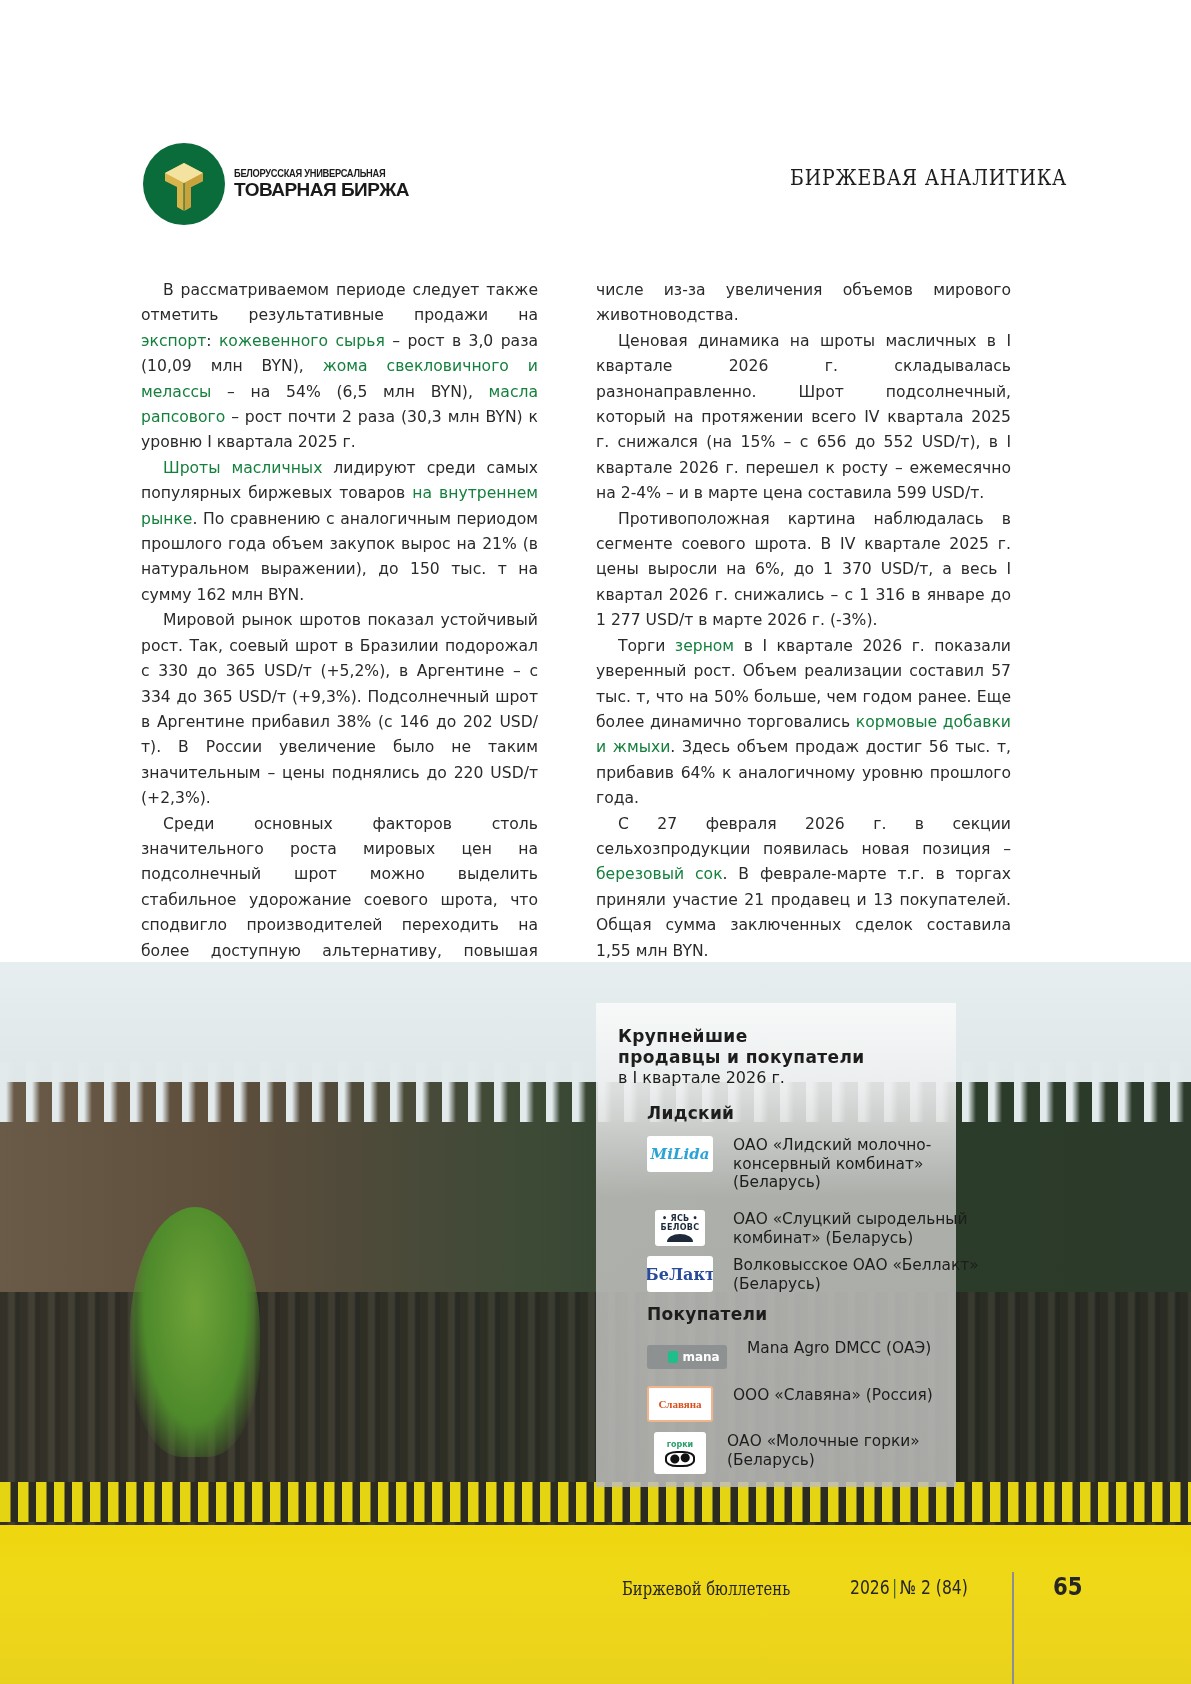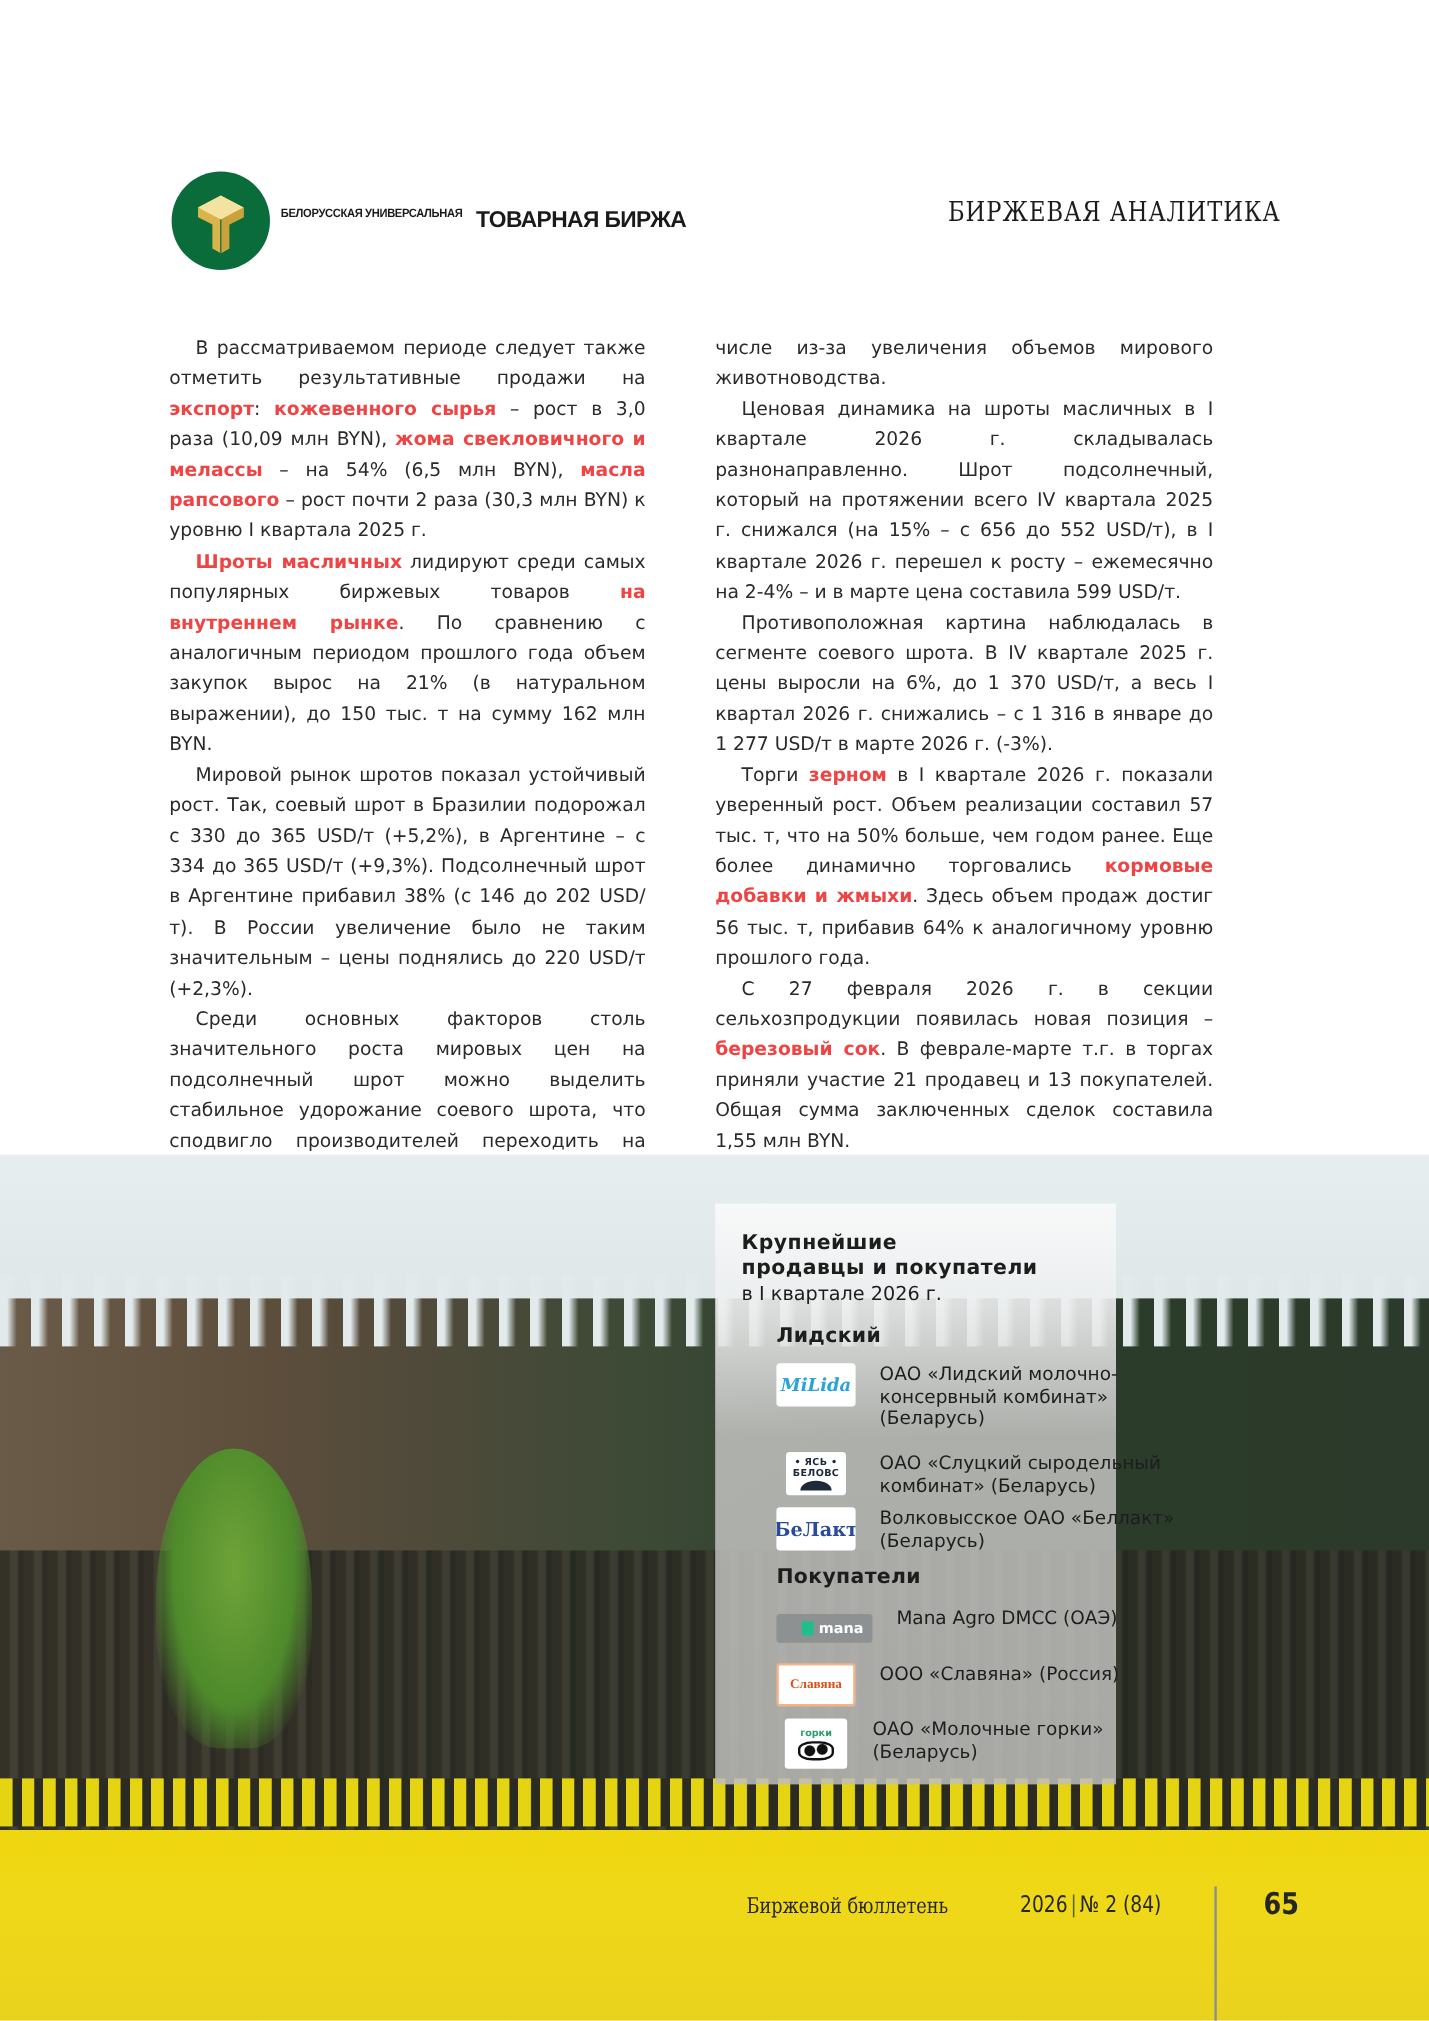--- a/index.html
+++ b/index.html
@@ -3,52 +3,52 @@
 <meta charset="utf-8">
 <style>
   html, body { margin: 0; padding: 0; }
   body { width: 1191px; height: 1684px; position: relative; background: #ffffff; overflow: hidden;
          font-family: "DejaVu Sans", sans-serif; color: #222; }
 
   
   .logo { position: absolute; left: 143px; top: 143px; display: flex; align-items: center; }
   .logo-circle { width: 82px; height: 82px; border-radius: 50%; background: #0a6b3b; position: relative; }
   .logo-circle svg { position: absolute; left: 0; top: 0; }
-  .logo-text { margin-left: 9px; display: flex; flex-direction: row; }
+  .logo-text { margin-left: 9px; display: flex; flex-direction: column; }
   .logo-line1 { font-family: "Liberation Sans", sans-serif; font-weight: bold; font-size: 10px; letter-spacing: -0.3px; color: #1a1a1a; transform: scaleX(0.93); transform-origin: left; }
   .logo-line2 { font-family: "Liberation Sans", sans-serif; font-weight: bold; font-size: 19px; letter-spacing: -0.5px; color: #1a1a1a; line-height: 22px; }
   .section-title { position: absolute; left: 790px; top: 164px; font-family: "DejaVu Serif", serif; font-size: 23px; letter-spacing: 1px; color: #1c1c1c; transform: scaleX(0.82); transform-origin: left; white-space: nowrap; }
 
   
   .col { position: absolute; top: 278px; width: 397px; font-size: 15.6px; line-height: 25.4px; text-align: justify; color: #2a2a2a; }
   .col.left { left: 141px; }
   .col.right { left: 596px; width: 415px; }
   .col p { margin: 0; text-indent: 22px; }
   .col p.cont { text-indent: 0; }
-  .col b { font-weight: bold; color: #ef4444; }
+  .col b { font-weight: normal; color: #15803d; }
 
   
   .photo { position: absolute; left: 0; top: 962px; width: 1191px; height: 722px; overflow: hidden; }
   .sky { position: absolute; left: 0; top: 0; width: 100%; height: 160px; background: linear-gradient(#e6eef0, #dce4e6); }
   .forest { position: absolute; left: 0; top: 120px; width: 100%; height: 450px;
             background:
               linear-gradient(90deg, rgba(0,0,0,0) 0%, rgba(0,0,0,0) 100%),
               linear-gradient(90deg, #6a5a48 0%, #5e4e3c 18%, #4f4a3a 30%, #3c4a36 45%, #2f3f2c 60%, #2c3c2a 75%, #2b3a2a 100%); }
   .forest-top { position: absolute; left: 0; top: 100px; width: 100%; height: 60px;
                 background: repeating-linear-gradient(90deg, rgba(226,234,236,1) 0px, rgba(226,234,236,1) 6px, rgba(226,234,236,0) 14px, rgba(226,234,236,0) 26px); }
   .trunks { position: absolute; left: 0; top: 330px; width: 100%; height: 240px;
             background: repeating-linear-gradient(90deg, #2a2a22 0px, #2a2a22 7px, #3b3a30 9px, #3b3a30 14px, #232520 16px, #232520 20px); opacity: 0.85; }
   .leaf-tree { position: absolute; left: 130px; top: 245px; width: 130px; height: 250px; border-radius: 50% 50% 40% 40%; background: radial-gradient(ellipse at 50% 40%, #6fa338 0%, #4e8a2b 55%, rgba(60,100,40,0) 80%); }
   .rape-strip { position: absolute; left: 0; top: 520px; width: 100%; height: 40px;
                 background: repeating-linear-gradient(90deg, #e4d412 0px, #e4d412 10px, #2b2b22 11px, #2b2b22 18px); }
   .field { position: absolute; left: 0; top: 563px; width: 100%; height: 160px;
            background: linear-gradient(#eed70f, #efd818 40%, #e9d21c 100%); }
 
   
-  .infobox { position: absolute; left: 596px; top: 1003px; width: 334px; height: 484px;
+  .infobox { position: absolute; left: 596px; top: 1003px; width: 360px; height: 484px;
              background: linear-gradient(rgba(248,250,250,0.95) 0%, rgba(236,238,238,0.9) 18%, rgba(200,200,198,0.82) 40%, rgba(190,190,188,0.85) 100%); }
   .ib-title { position: absolute; left: 22px; top: 23px; font-weight: bold; font-size: 17px; line-height: 21px; color: #1d1d1d; letter-spacing: 0.4px; }
   .ib-sub { position: absolute; left: 22px; top: 65px; font-size: 16px; color: #1d1d1d; }
   .ib-section { position: absolute; left: 51px; font-weight: bold; font-size: 17px; color: #1d1d1d; letter-spacing: 0.3px; }
   .ib-item { position: absolute; left: 51px; width: 350px; display: flex; align-items: flex-start; }
   .ib-logo { width: 66px; height: 36px; border-radius: 3px; background: #fff; display: flex; align-items: center; justify-content: center; flex-shrink: 0; overflow: hidden; }
   .ib-name { margin-left: 20px; font-size: 15.4px; line-height: 18.5px; color: #1d1d1d; }
 
   .lg-milida { font-family: "DejaVu Serif", serif; font-style: italic; font-weight: bold; color: #2aa3d6; font-size: 15px; align-items: center; }
   .lg-belovs { width: 50px; height: 36px; margin: 0 8px; flex-direction: column; background: #fff; }

